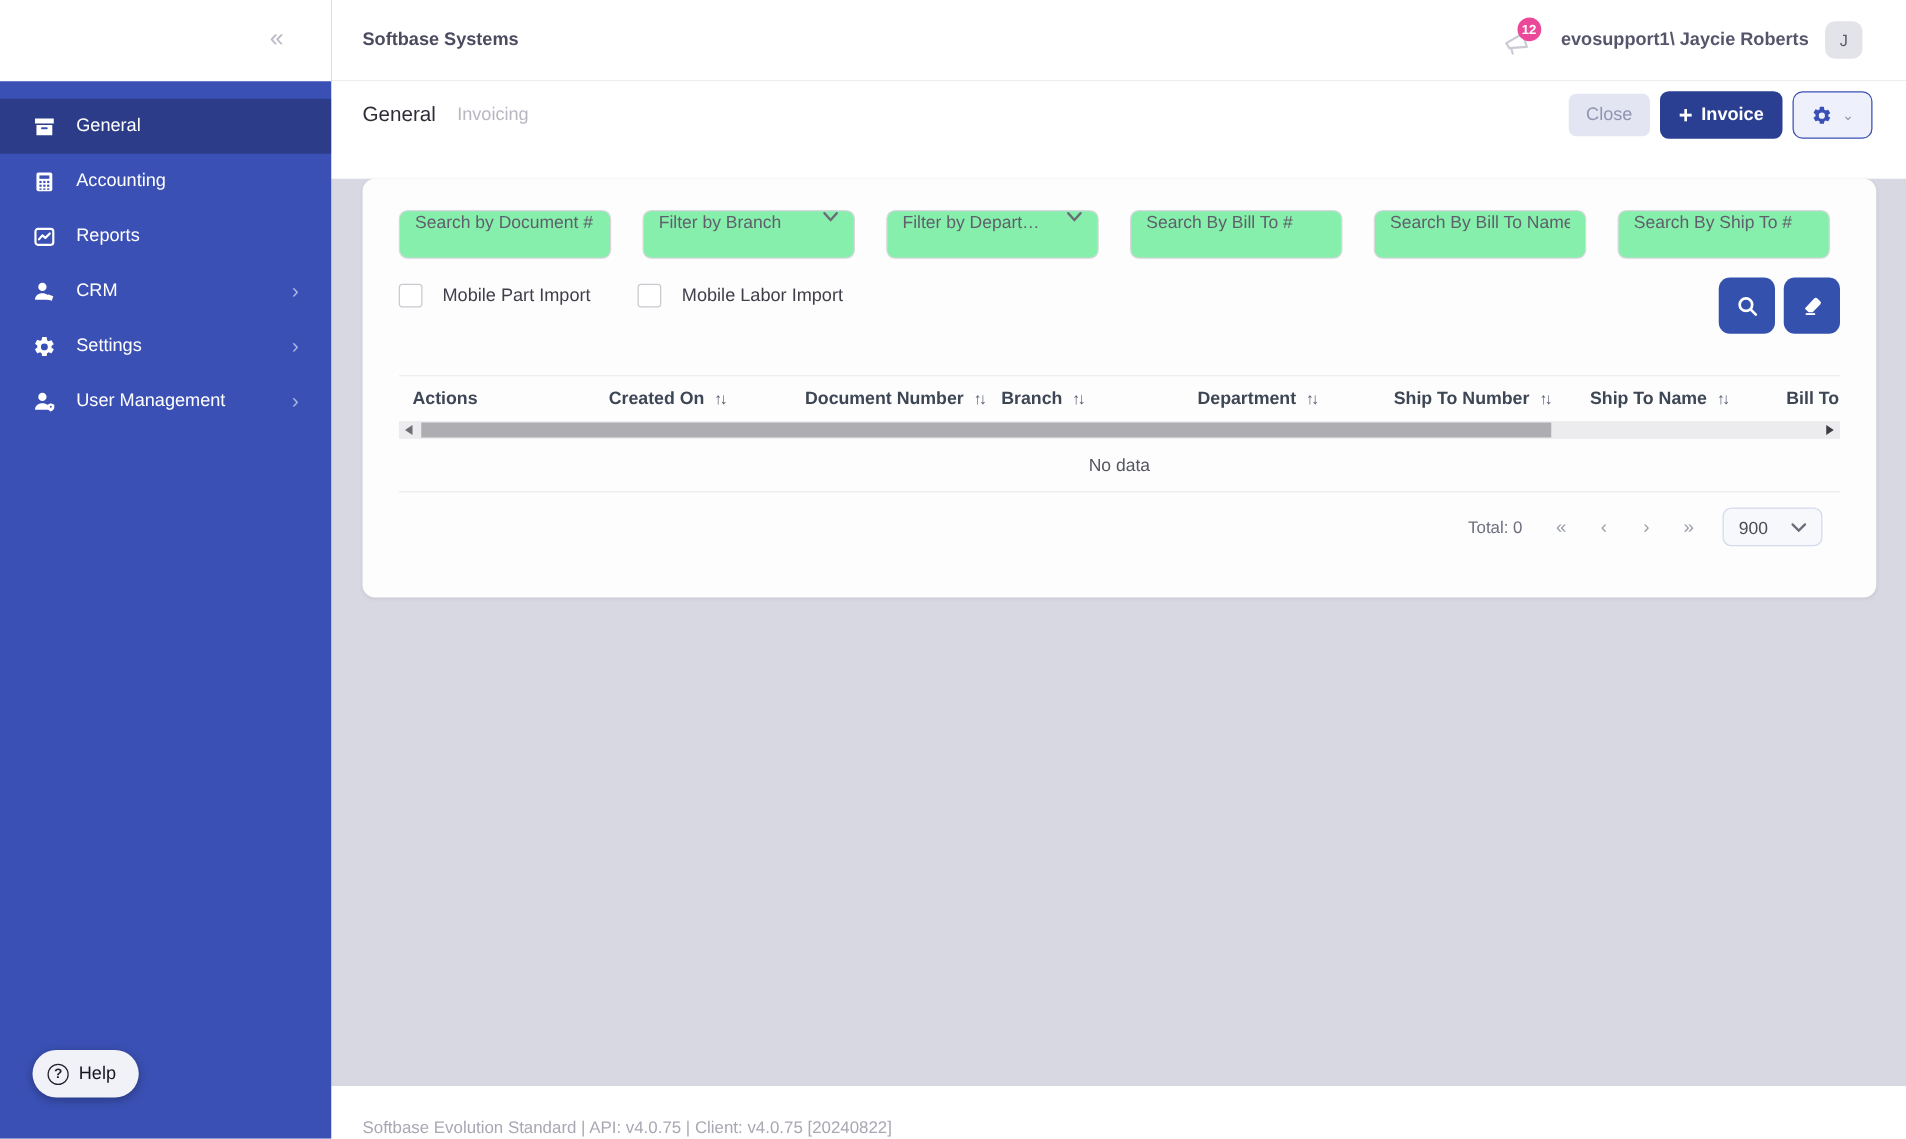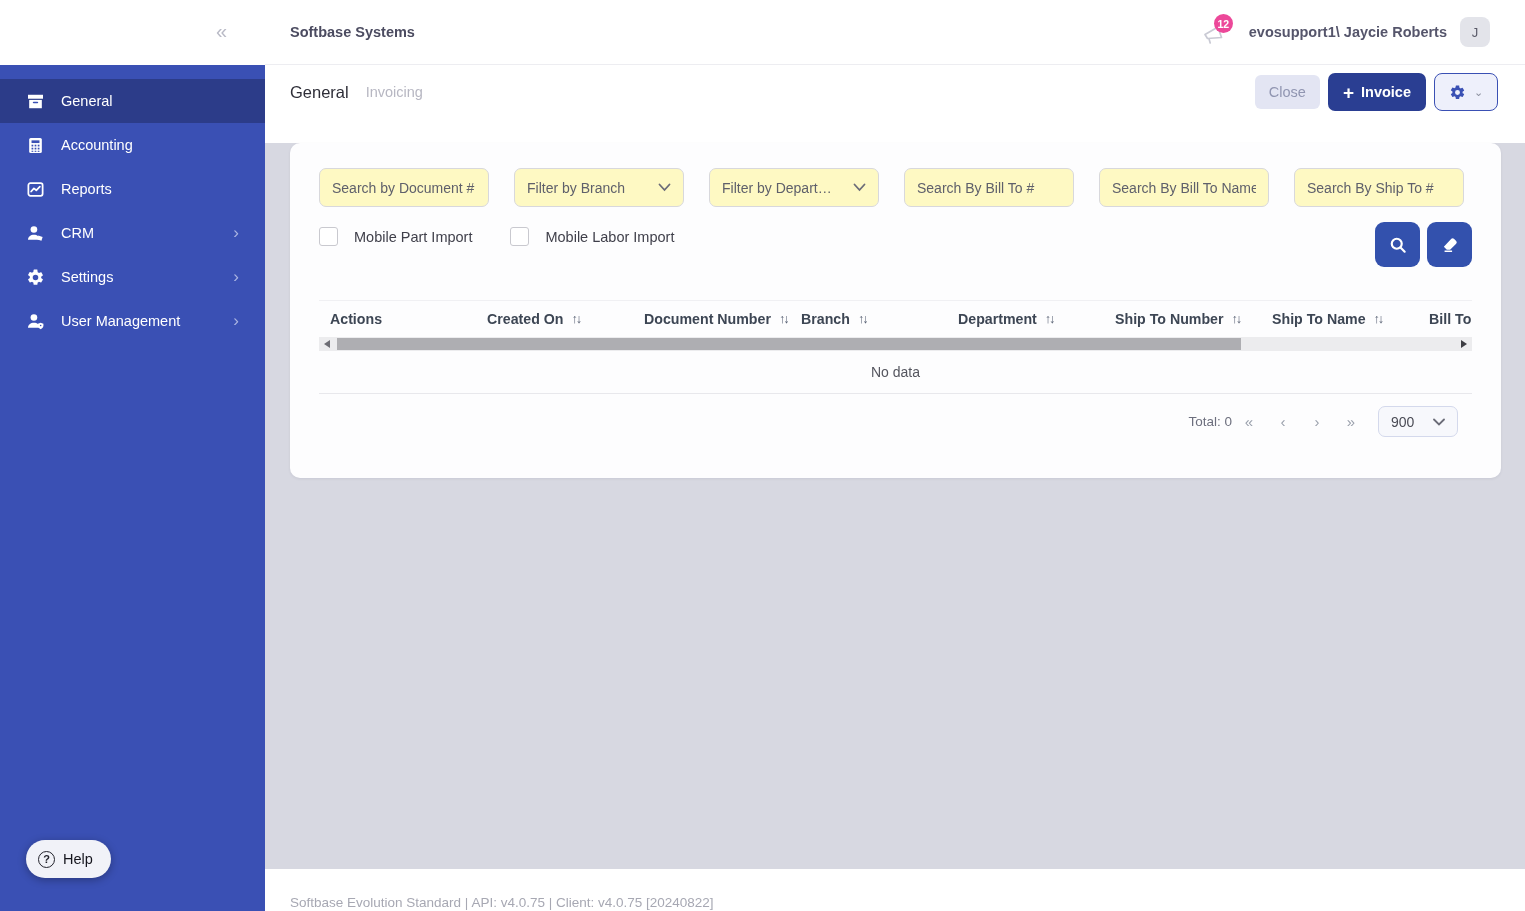--- a/index.html
+++ b/index.html
@@ -72,21 +72,21 @@
   .gear-chev { color:#8b8f9e; font-size:11px; }
 
   
   .content { margin-left:265px; height:726px; background:#d7d8e1; }
   .card { margin:24px 25px 0 25px; width:1211px; height:335px; background:#fdfdfe;
           border-radius:10px; box-shadow:0 1px 3px rgba(40,40,70,.08);
           padding:25px 29px 0 29px; overflow:hidden; }
 
   .filters-row { display:flex; gap:25px; }
   .f-box { width:170px; height:39px; border:1px solid #d8d8dc; border-radius:7px;
-           background:#fef9c3; display:flex; align-items:center; padding:0 12px;
+           background:#86efac; display:flex; align-items:flex-start; padding:0 12px;
            font-size:14px; color:#5f606b; }
   .f-box input { border:none; outline:none; width:100%; font-size:14px;
                  font-family:inherit; color:#3c3c46; background:transparent; }
   .f-box input::placeholder { color:#5f606b; opacity:1; }
   .f-select { justify-content:space-between; cursor:pointer; }
   .f-select .sel-label { white-space:nowrap; overflow:hidden; }
   .sel-chev { color:#6b6c78; flex:0 0 auto; margin-left:6px; display:flex; }
 
   .mid-row { display:flex; justify-content:space-between; margin-top:15px; height:45px; }
   .checks { display:flex; gap:38px; align-items:flex-start; padding-top:5px; }
@@ -111,21 +111,21 @@
   .hs-arrow { position:absolute; top:3px; width:0; height:0; cursor:pointer; }
   .hs-left { left:5px; border-top:4px solid transparent; border-bottom:4px solid transparent;
              border-right:6px solid #6d6d74; }
   .hs-right { right:5px; border-top:4px solid transparent; border-bottom:4px solid transparent;
               border-left:6px solid #3c3c42; }
   .empty-row { height:43px; display:flex; align-items:center; justify-content:center;
                font-size:14px; color:#55565f; border-bottom:1px solid #e8e8ec; }
 
   .pager { margin-top:12px; display:flex; align-items:center; justify-content:flex-end;
            gap:0; padding-right:14px; }
-  .total { font-size:13.5px; color:#6d6f7e; }
+  .total { font-size:13.5px; color:#6d6f7e; margin-right:14px; }
   .pg-btn { width:34px; text-align:center; color:#9aa0ac; font-size:15px; cursor:pointer;
             user-select:none; }
   .size-select { margin-left:10px; width:80px; height:31px; background:#f7f8fc;
                  border:1px solid #d4d9ec; border-radius:7px; display:flex;
                  align-items:center; justify-content:space-between; padding:0 12px;
                  font-size:14px; color:#4a4b55; cursor:pointer; }
 
   .footer { margin-left:265px; height:66px; background:#fff; padding:24px 0 0 25px; }
   .footer span { font-size:13.5px; color:#a7a8b3; }
 </style>

